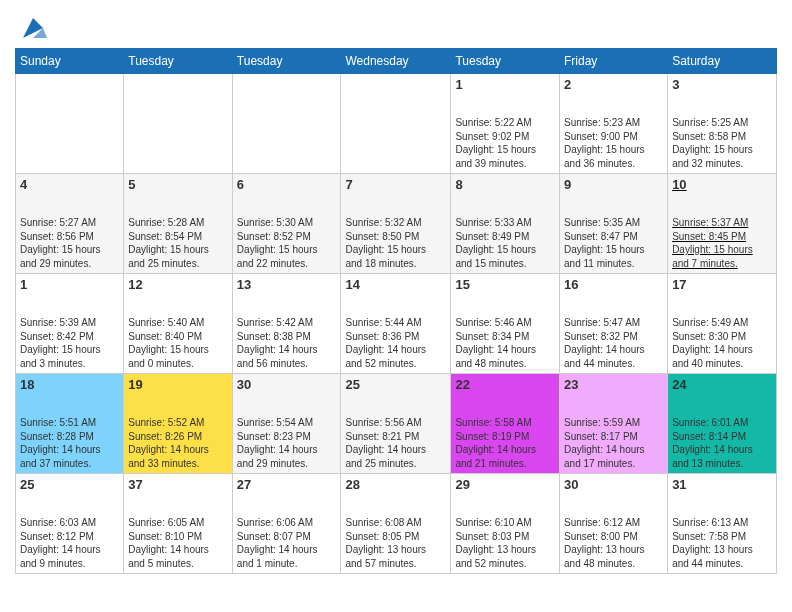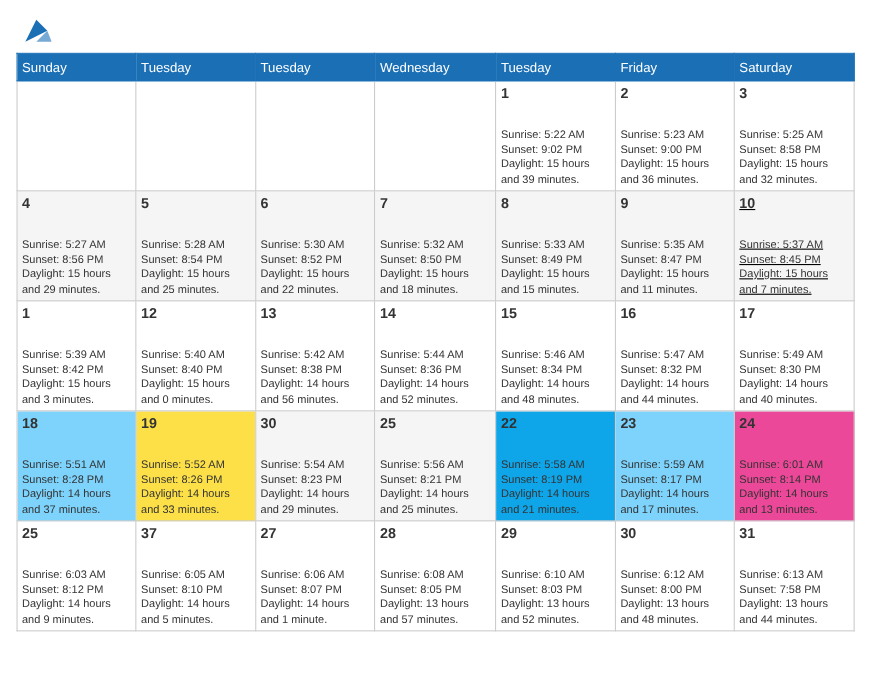--- a/index.html
+++ b/index.html
@@ -229,29 +229,29 @@
             <div class="day-info">Sunrise: 5:52 AM<br>Sunset: 8:26 PM<br>Daylight: 14 hours<br>and 33 minutes.</div>
           </td>
           <td style="background: rgb(245, 245, 245);">
             <span class="day-number">30</span>
             <div class="day-info">Sunrise: 5:54 AM<br>Sunset: 8:23 PM<br>Daylight: 14 hours<br>and 29 minutes.</div>
           </td>
           <td style="background: rgb(245, 245, 245);">
             <span class="day-number">25</span>
             <div class="day-info">Sunrise: 5:56 AM<br>Sunset: 8:21 PM<br>Daylight: 14 hours<br>and 25 minutes.</div>
           </td>
-          <td style="background: #0ea5e9;">
+          <td style="background: #d946ef;">
             <span class="day-number">22</span>
             <div class="day-info">Sunrise: 5:58 AM<br>Sunset: 8:19 PM<br>Daylight: 14 hours<br>and 21 minutes.</div>
           </td>
-          <td style="background: #7dd3fc;">
+          <td style="background: #f0abfc;">
             <span class="day-number">23</span>
             <div class="day-info">Sunrise: 5:59 AM<br>Sunset: 8:17 PM<br>Daylight: 14 hours<br>and 17 minutes.</div>
           </td>
-          <td style="background: #ec4899;">
+          <td style="background: #14b8a6;">
             <span class="day-number">24</span>
             <div class="day-info">Sunrise: 6:01 AM<br>Sunset: 8:14 PM<br>Daylight: 14 hours<br>and 13 minutes.</div>
           </td>
         </tr>
         <tr>
           <td>
             <span class="day-number">25</span>
             <div class="day-info">Sunrise: 6:03 AM<br>Sunset: 8:12 PM<br>Daylight: 14 hours<br>and 9 minutes.</div>
           </td>
           <td>

